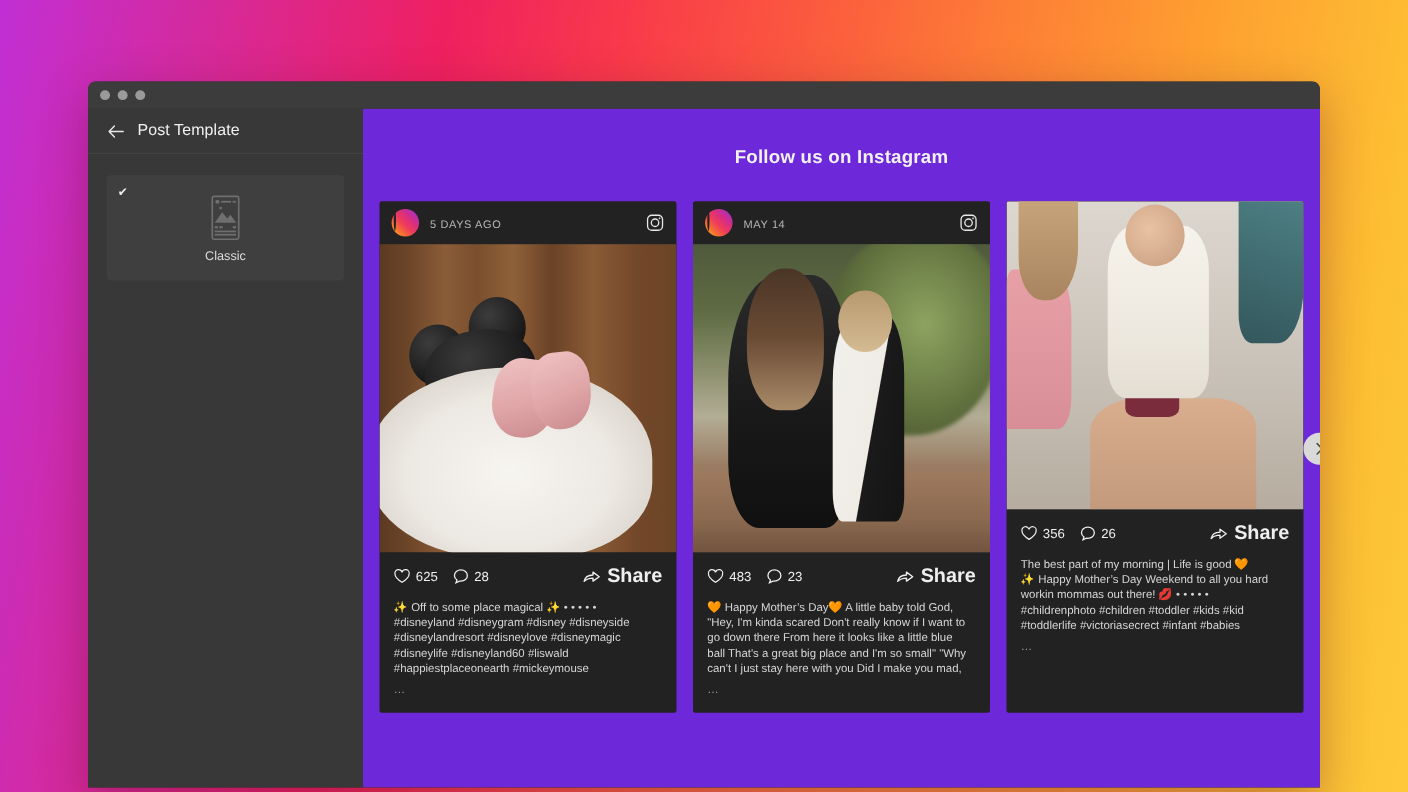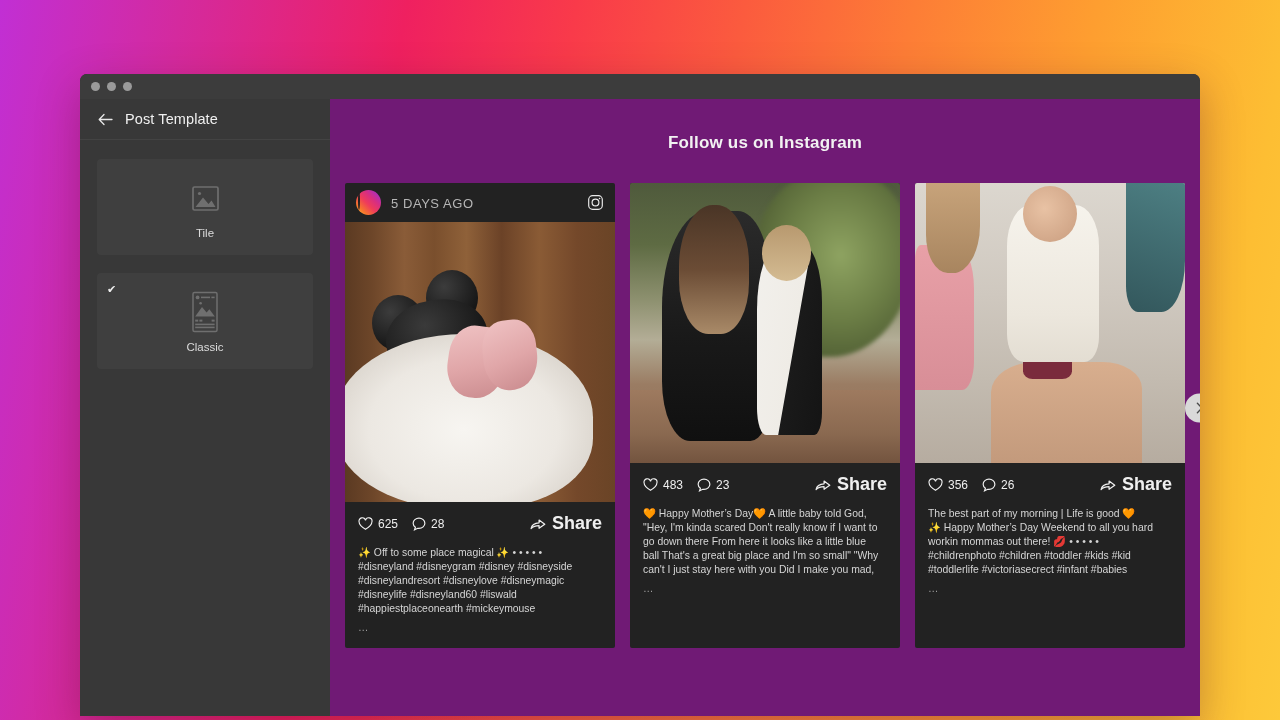--- a/index.html
+++ b/index.html
@@ -108,21 +108,21 @@
     color: #efefef;
     font-size: 11px;
     line-height: 1;
   }
   .tmpl-icon { height: 46px; display: flex; align-items: center; justify-content: center; margin-bottom: 6px; }
   .tmpl-label { color: #dcdcdc; font-size: 11.5px; }
 
   
   .main {
     flex: 1;
-    background: #701a75;
+    background: #6d28d9;
     position: relative;
     overflow: hidden;
   }
   .main-title {
     text-align: center;
     color: #f2f2f2;
     font-size: 17px;
     font-weight: bold;
     padding-top: 34px;
     letter-spacing: .2px;
@@ -181,21 +181,21 @@
   }
   .head-meta { flex: 1; min-width: 0; }
   .name-bar {
     width: 88px; height: 9px;
     background: #4a4a4a;
     border-radius: 5px;
     margin-bottom: 4px;
   }
   .post-date {
     color: #b6b6b6;
-    font-size: 13px;
+    font-size: 10px;
     letter-spacing: .55px;
   }
   .ig-badge { flex: 0 0 auto; color: #e9e9e9; display: flex; cursor: pointer; }
 
   
   .post-img { width: 100%; height: 280px; position: relative; overflow: hidden; }
 
   
   .img-1 {
     background:
@@ -389,30 +389,20 @@
           <span class="back-arrow">
             <svg width="15" height="13" viewBox="0 0 15 13" fill="none" stroke="currentColor" stroke-width="1.3" stroke-linecap="round" stroke-linejoin="round">
               <path d="M14 6.5H1.6M6 1.5L1.2 6.5L6 11.5"></path>
             </svg>
           </span>
           <span class="sidebar-title">Post Template</span>
         </div>
 
         <div class="sidebar-body">
 
-          <div class="template-card">
-            <span class="tmpl-icon">
-              <svg width="33" height="31" viewBox="0 0 33 31" fill="none" stroke="#6f6f6f" stroke-width="1.7">
-                <rect x="4" y="4" width="25" height="23" rx="1.5"></rect>
-                <circle cx="10.5" cy="10.5" r="1.6" fill="#6f6f6f" stroke="none"></circle>
-                <path d="M6.5 24 L14 14.5 L19.5 21 L22.5 17.5 L26.5 24 Z" fill="#6f6f6f" stroke="none"></path>
-              </svg>
-            </span>
-            <span class="tmpl-label">Tile</span>
-          </div>
 
           <div class="template-card selected">
             <span class="tick">✔</span>
             <span class="tmpl-icon">
               <svg width="28" height="42" viewBox="0 0 28 42" fill="none" stroke="#6f6f6f" stroke-width="1.5">
                 <rect x="2" y="1.5" width="24" height="39" rx="1.5"></rect>
                 <circle cx="6.6" cy="6.4" r="1.9" fill="#6f6f6f" stroke="none"></circle>
                 <rect x="10" y="5.6" width="9" height="1.6" fill="#6f6f6f" stroke="none"></rect>
                 <rect x="20.4" y="5.6" width="3.2" height="1.6" fill="#6f6f6f" stroke="none"></rect>
                 <path d="M4.2 25.5 L11 16 L15.6 21.6 L18.4 18.2 L23.8 25.5 Z" fill="#6f6f6f" stroke="none"></path>
@@ -488,20 +478,34 @@
                 <span>#disneyland #disneygram #disney #disneyside</span><br>
                 <span>#disneylandresort #disneylove #disneymagic</span><br>
                 <span>#disneylife #disneyland60 #liswald</span><br>
                 <span>#happiestplaceonearth #mickeymouse</span>
                 <span class="ell">…</span>
               </div>
             </div>
           </article>
 
           <article class="post">
+            <header class="post-head">
+              <span class="avatar-ring"><span class="avatar-photo"></span></span>
+              <span class="head-meta">
+                <span class="name-bar"></span>
+                <span class="post-date">MAY 14</span>
+              </span>
+              <span class="ig-badge">
+                <svg width="17" height="17" viewBox="0 0 20 20" fill="none" stroke="currentColor" stroke-width="1.4">
+                  <rect x="2" y="2" width="16" height="16" rx="4.6"></rect>
+                  <circle cx="10" cy="10" r="4"></circle>
+                  <circle cx="14.8" cy="5.3" r="0.95" fill="currentColor" stroke="none"></circle>
+                </svg>
+              </span>
+            </header>
 
             <div class="post-img img-2">
               <div class="plant"></div>
                 <div class="ground"></div>
               <div class="mom"></div>
                 <div class="hair"></div>
               <div class="kid"></div>
                 <div class="kid-hair"></div>
             </div>
 

